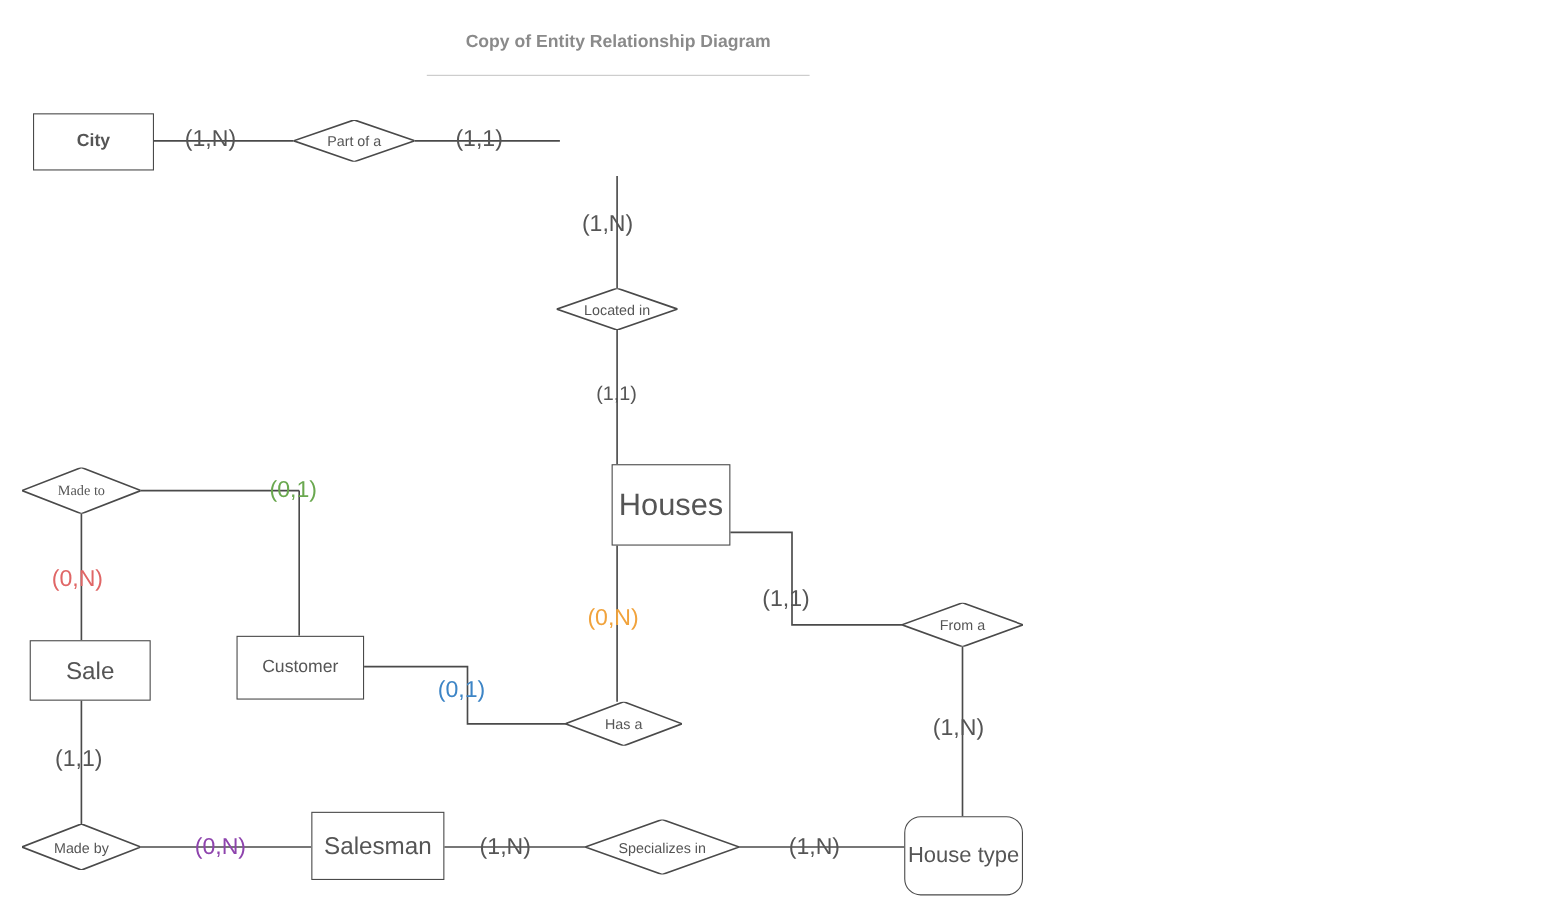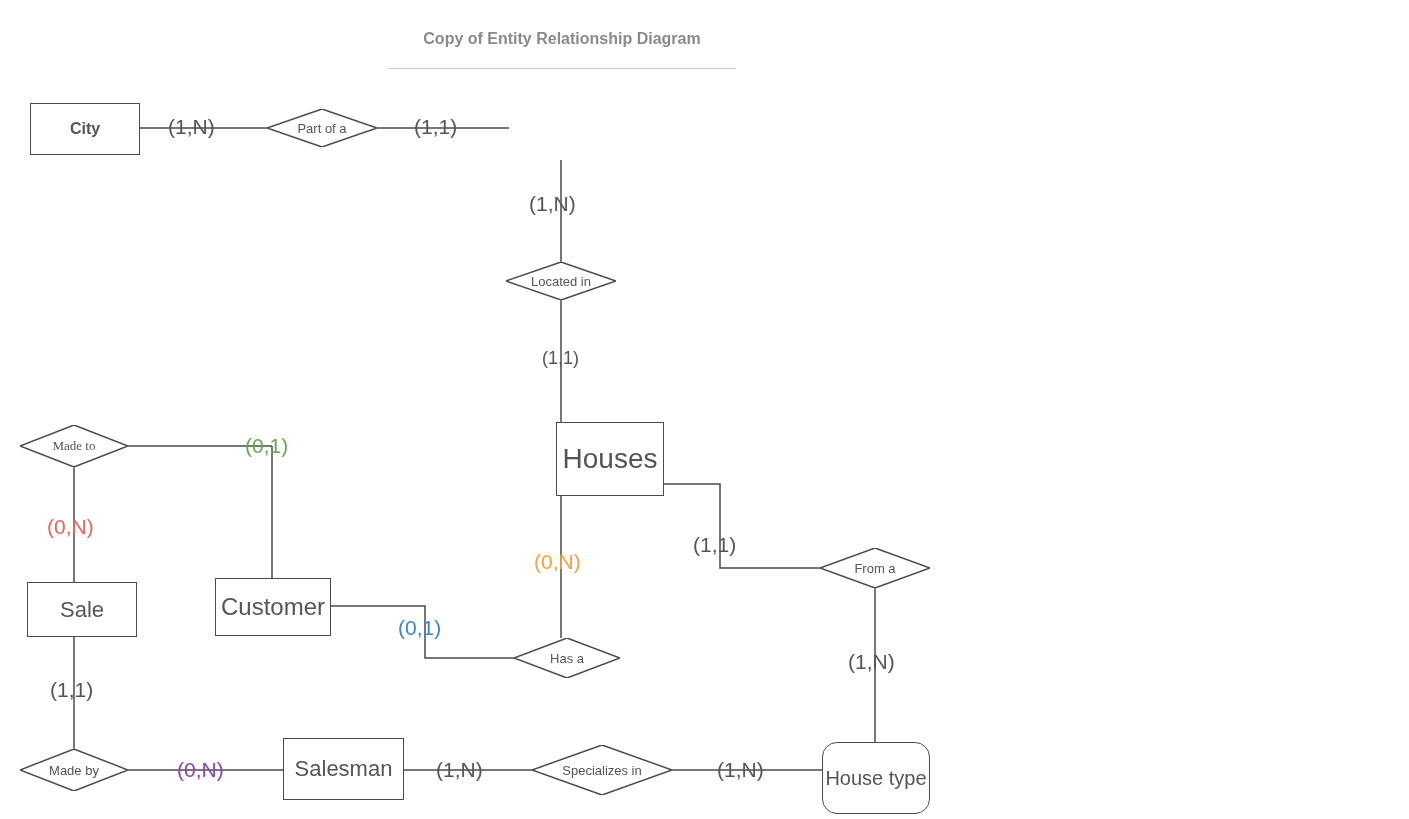--- a/index.html
+++ b/index.html
@@ -106,21 +106,21 @@
     </g>
   </svg>
 
   <div class="entity" style="left:30px; top:103px; width:108px; height:50px; font-size:16px;font-weight:bold;">City</div>
 
 
   <div class="entity" style="left:508px; top:422px; width:106px; height:72px; font-size:28px;margin-left:48px;">Houses</div>
 
   <div class="entity" style="left:27px; top:582px; width:108px; height:53px; font-size:22px;">Sale</div>
 
-  <div class="entity" style="left:215px; top:578px; width:114px; height:56px; font-size:24px;">Customer</div>
+  <div class="entity" style="left:215px; top:578px; width:114px; height:56px; font-size:16px;">Customer</div>
 
   <div class="entity" style="left:283px; top:738px; width:119px; height:60px; font-size:22px;">Salesman</div>
 
   <div class="entity" style="left:822px; top:742px; width:106px; height:70px; font-size:20px; line-height:1.1;border-radius:15px;">
     <span>House type</span>
   </div>
 
   <div class="diamond" style="left:267px; top:109px; width:110px; height:38px;text-align:center;">
     <svg viewBox="0 0 110 38">
         <polygon points="55,0 110,19 55,38 0,19" fill="#ffffff" stroke="#4a4a4a" stroke-width="1.5"></polygon>

